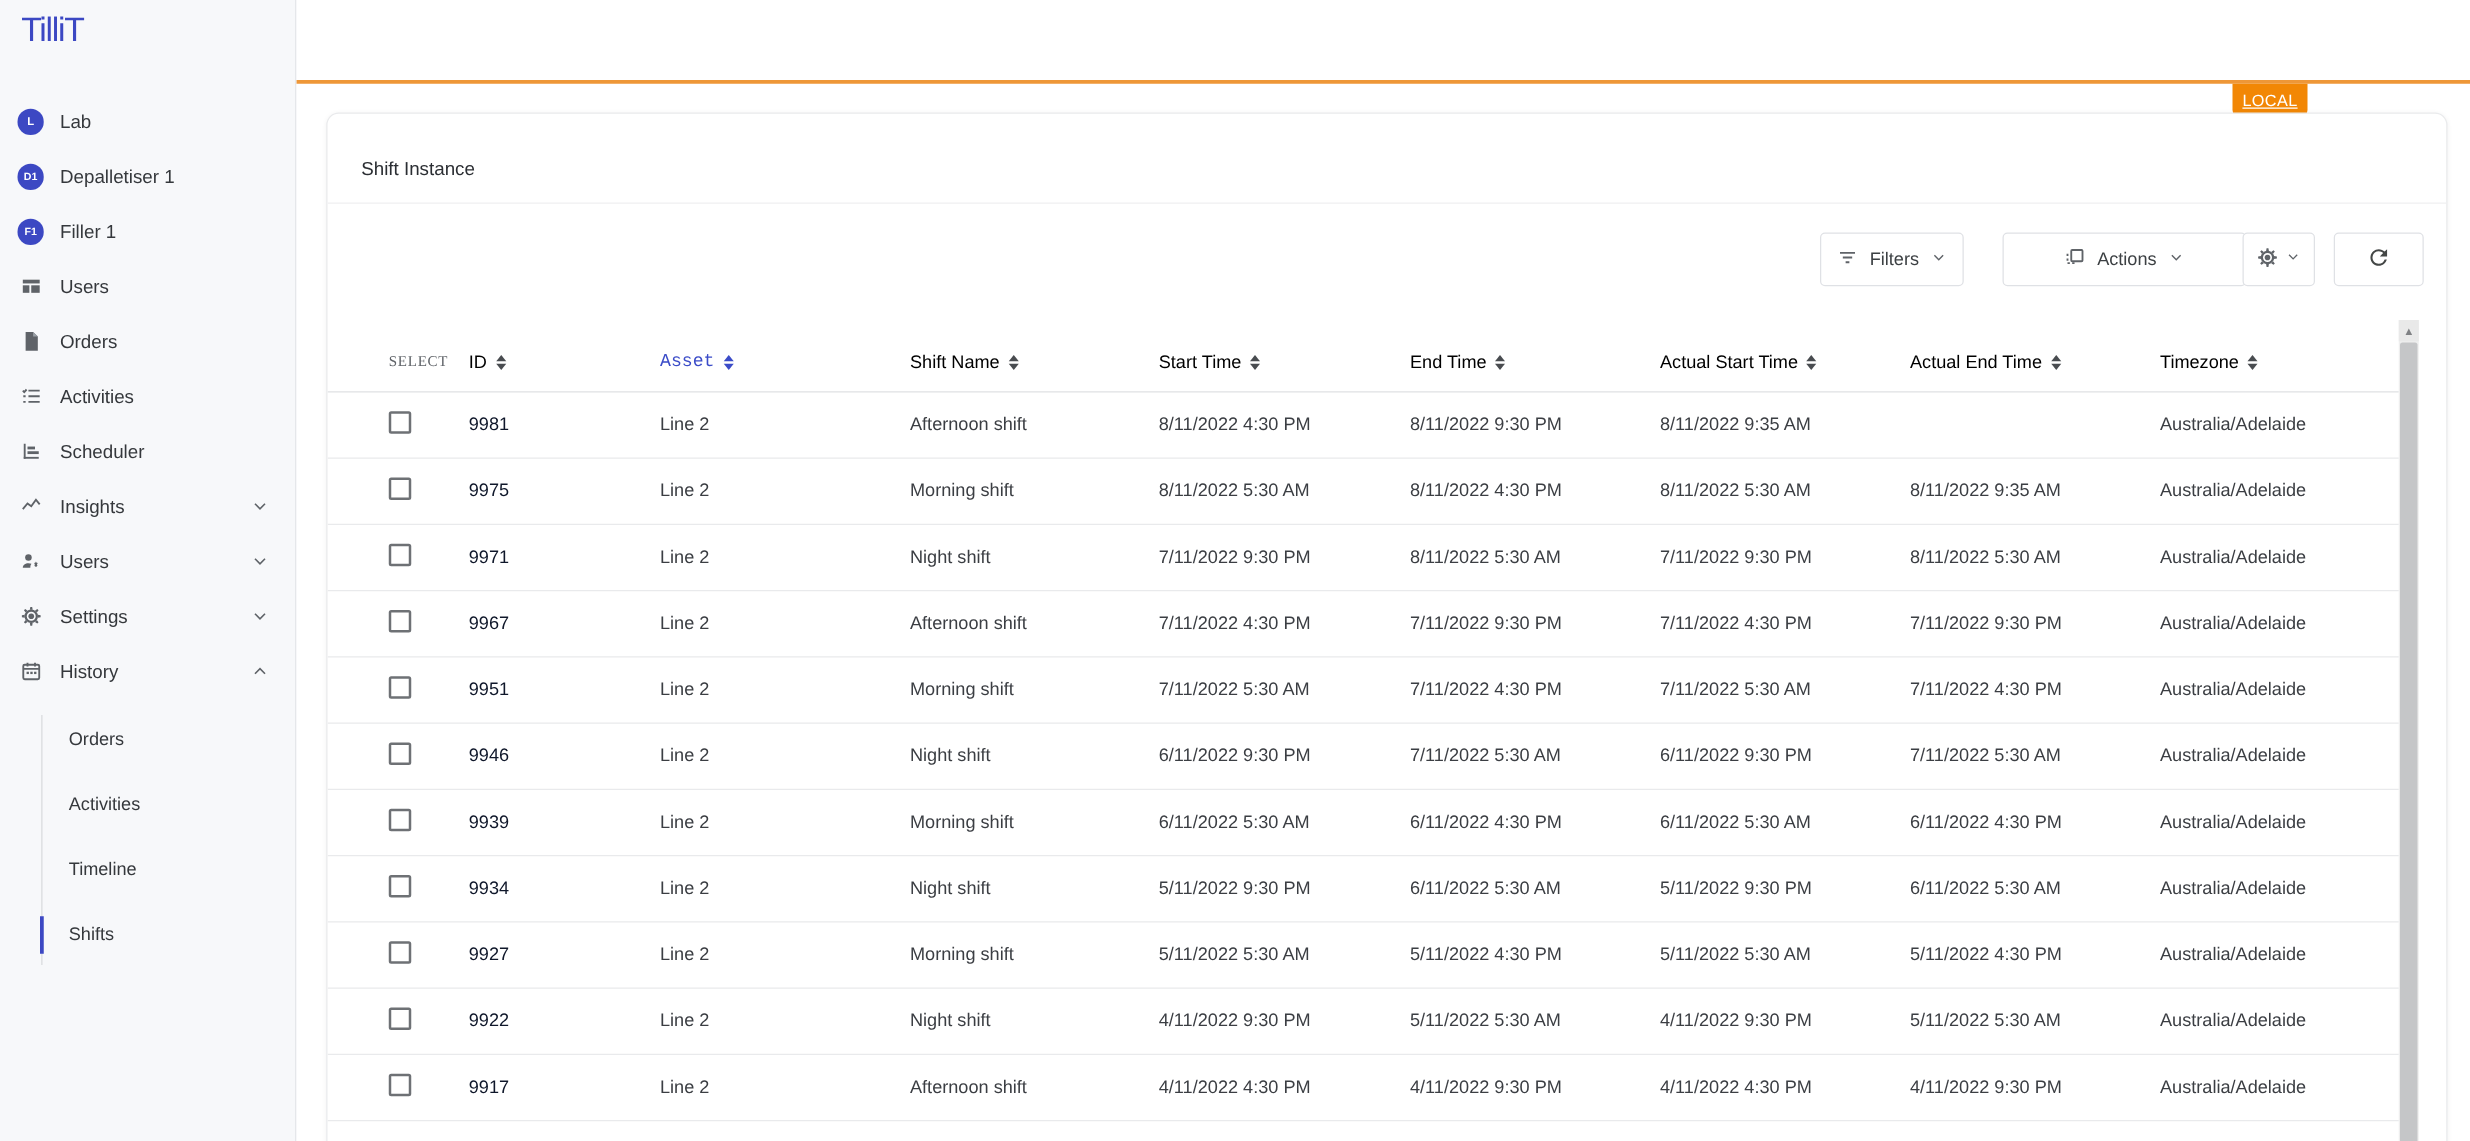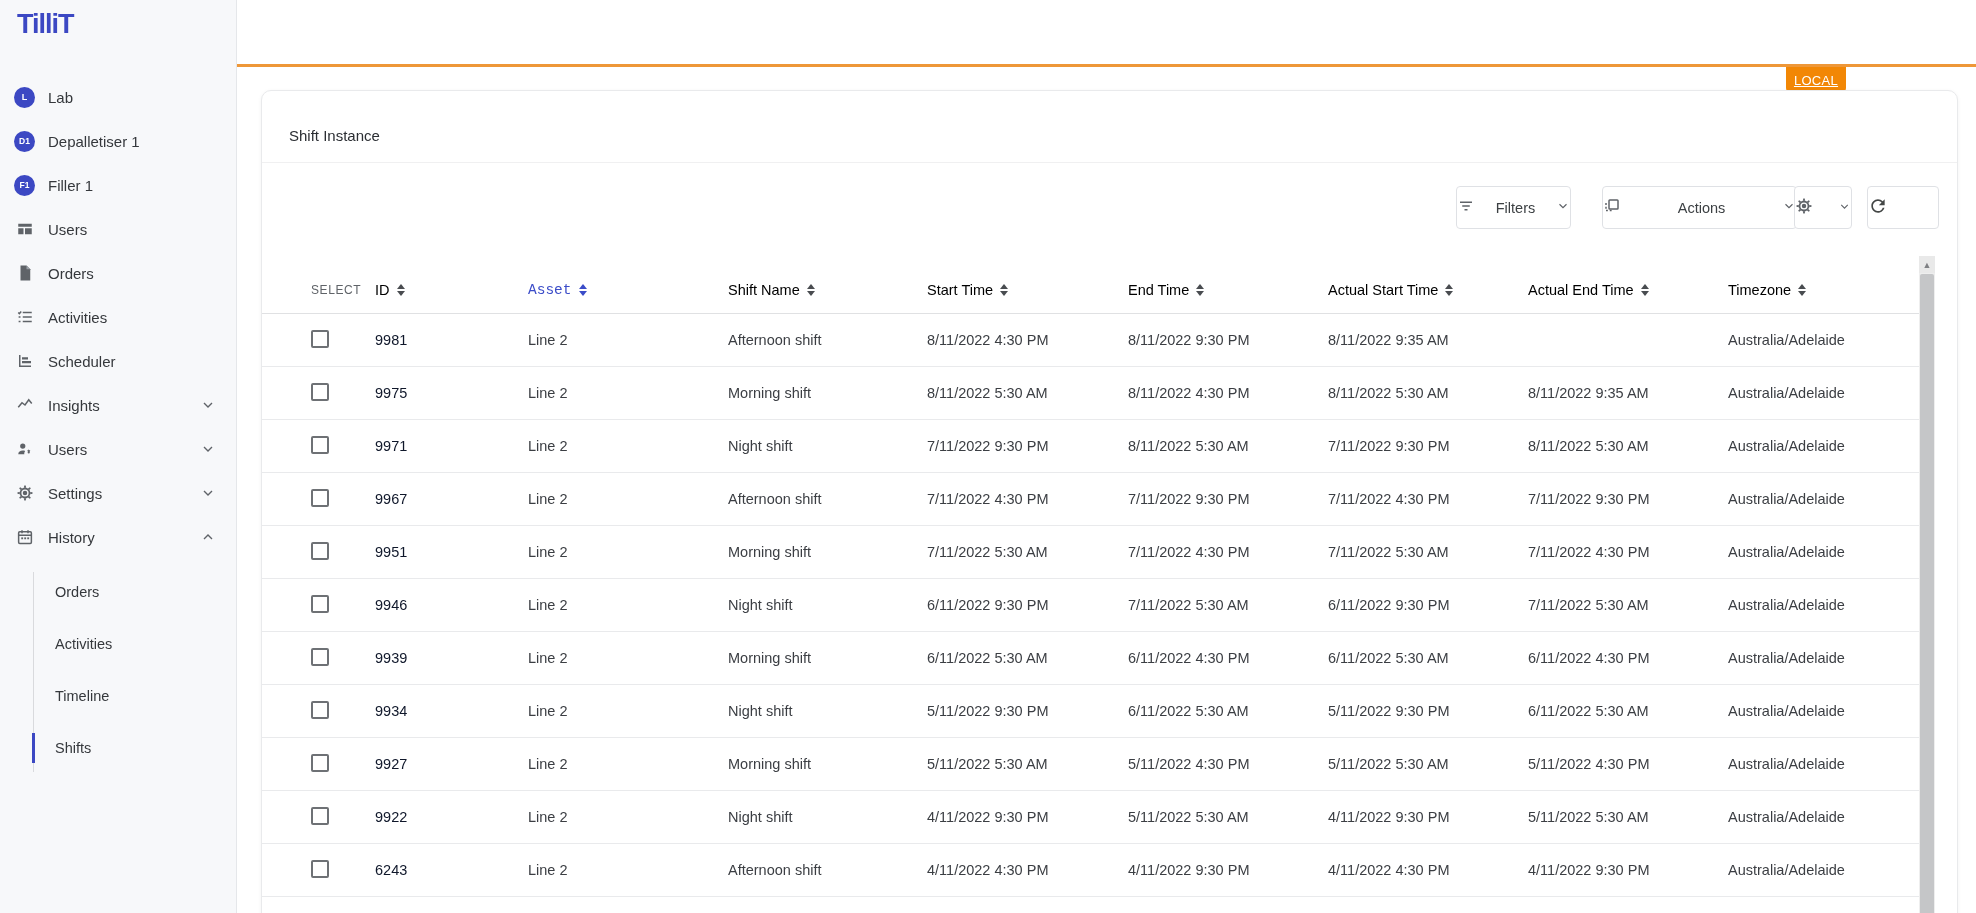--- a/index.html
+++ b/index.html
@@ -1,21 +1,21 @@
 <!DOCTYPE html>
 <html><head>
 <meta charset="utf-8">
 <style>
   * { margin:0; padding:0; box-sizing:border-box; }
   html,body { width:1976px; height:913px; font-family:"Liberation Sans", sans-serif; background:#fff; }
   .stage { position:relative; width:1976px; height:913px; overflow:hidden; background:#fff; }
 
   
   .sidebar { position:absolute; left:0; top:0; width:237px; height:913px; background:#f7f8fa; border-right:1px solid #e5e7ea; z-index:5; }
-  .logo { position:absolute; left:17px; top:9px; font-size:27px; font-weight:700; letter-spacing:-1px; color:#3c48c3; }
+  .logo { position:absolute; left:17px; top:9px; font-size:27px; font-weight:400; letter-spacing:-1px; color:#3c48c3; }
   .nav { position:absolute; left:0; top:75px; right:0; }
   .nav-item { position:relative; height:44px; display:flex; align-items:center; padding-left:14px; cursor:pointer; }
   .nav-item .avatar { width:21px; height:21px; border-radius:50%; background:#3c48c3; color:#fff; font-size:9px; font-weight:bold; display:flex; align-items:center; justify-content:center; flex:0 0 21px; }
   .nav-item .nicon { width:21px; height:21px; display:flex; align-items:center; justify-content:center; flex:0 0 21px; }
   .nav-item .nlabel { margin-left:13px; font-size:15px; color:#35383c; }
   .nav-item .chev { margin-left:auto; margin-right:20px; display:flex; }
   .subnav { position:absolute; left:0; top:566px; right:0; }
   .subnav::before { content:""; position:absolute; left:33px; top:6px; height:200px; width:1px; background:#d9dadd; }
   .sub-item { position:relative; height:52px; display:flex; align-items:center; padding-left:55px; font-size:14.5px; color:#35383c; cursor:pointer; }
   .sub-item.active::after { content:""; position:absolute; left:32px; top:11px; width:3px; height:30px; background:#3c48c3; }
@@ -24,33 +24,33 @@
   .topbar { position:absolute; left:237px; top:0; right:0; height:64px; background:#fff; }
   .orange-line { position:absolute; left:237px; top:64px; right:0; height:3px; background:#ee9738; }
   .env-badge { position:absolute; right:130px; top:67px; width:60px; height:27px; background:#f28705; color:#fff; font-size:13px; letter-spacing:.3px; display:flex; align-items:center; justify-content:center; border-radius:0 0 6px 6px;text-decoration:underline; }
 
   
   .card { position:absolute; left:261px; top:90px; right:18px; bottom:-12px; background:#fff; border:1px solid #e9eaec; border-radius:10px; box-shadow:0 1px 4px rgba(0,0,0,.05); overflow:hidden; }
   .card-title { position:absolute; left:27px; top:36px; font-size:15px; color:#2b2e33; }
   .title-divider { position:absolute; left:0; top:71px; right:0; height:1px; background:#f0f0f1; }
 
   
-  .btn { position:absolute; top:95px; height:43px; background:#fff; border:1px solid #dfe1e5; border-radius:4px; display:flex; align-items:center; justify-content:space-between; gap:9px; font-size:14.5px; color:#3c4043; cursor:pointer; }
+  .btn { position:absolute; top:95px; height:43px; background:#fff; border:1px solid #dfe1e5; border-radius:4px; display:flex; align-items:center; justify-content:center; gap:9px; font-size:14.5px; color:#3c4043; cursor:pointer; }
   .btn-filters { left:1194px; width:115px; }
   .btn-actions { left:1340px; width:195px; }
   .btn-gear { left:1532px; width:58px; gap:5px; }
   .btn-refresh { left:1605px; width:72px; }
 
   
   .tbl { position:absolute; left:0; top:175px; width:1657px; }
   .hrow, .rrow { display:grid; grid-template-columns:64px 153px 200px 199px 201px 200px 200px 200px 191px; padding-left:49px; align-items:center; }
   .hrow { height:48px; border-bottom:1px solid #e0e1e3; }
   .rrow { height:53px; border-bottom:1px solid #e9eaec; }
   .hcell { display:flex; align-items:center; font-size:14.5px; color:#000000; cursor:pointer; }
-  .hcell.select-h { font-size:12px; color:#5f6368; letter-spacing:.6px; cursor:default; }
+  .hcell.select-h { font-size:12px; color:#5f6368; letter-spacing:.6px; cursor:default;font-family:Liberation Serif, serif; }
   .hcell.active { color:#3b4cc8;font-family:Liberation Mono, monospace; }
   .sort { display:inline-flex; flex-direction:column; gap:2px; margin-left:7px; }
   .sort i { display:block; width:0; height:0; border-left:4px solid transparent; border-right:4px solid transparent; }
   .sort .up { border-bottom:5px solid #494c50; }
   .sort .dn { border-top:5px solid #494c50; }
   .hcell.active .sort .up { border-bottom-color:#3b4cc8; }
   .hcell.active .sort .dn { border-top-color:#3b4cc8; }
   .cell { font-size:14.5px; color:#3b3e43; }
   .cell a { color:#0f172a; text-decoration:none; cursor:pointer; }
   .checkbox { width:18px; height:18px; border:2px solid #6e7175; border-radius:2px; background:#fff; display:inline-block; cursor:pointer; }
@@ -446,21 +446,21 @@
     <div class="cell">Night shift</div>
     <div class="cell">4/11/2022 9:30 PM</div>
     <div class="cell">5/11/2022 5:30 AM</div>
     <div class="cell">4/11/2022 9:30 PM</div>
     <div class="cell">5/11/2022 5:30 AM</div>
     <div class="cell">Australia/Adelaide</div>
   </div>
 
   <div class="rrow">
     <div class="cell"><span class="checkbox"></span></div>
-    <div class="cell"><a>6243</a></div>
+    <div class="cell"><a>9917</a></div>
     <div class="cell">Line 2</div>
     <div class="cell">Afternoon shift</div>
     <div class="cell">4/11/2022 4:30 PM</div>
     <div class="cell">4/11/2022 9:30 PM</div>
     <div class="cell">4/11/2022 4:30 PM</div>
     <div class="cell">4/11/2022 9:30 PM</div>
     <div class="cell">Australia/Adelaide</div>
   </div>
 </div>
     </div>

